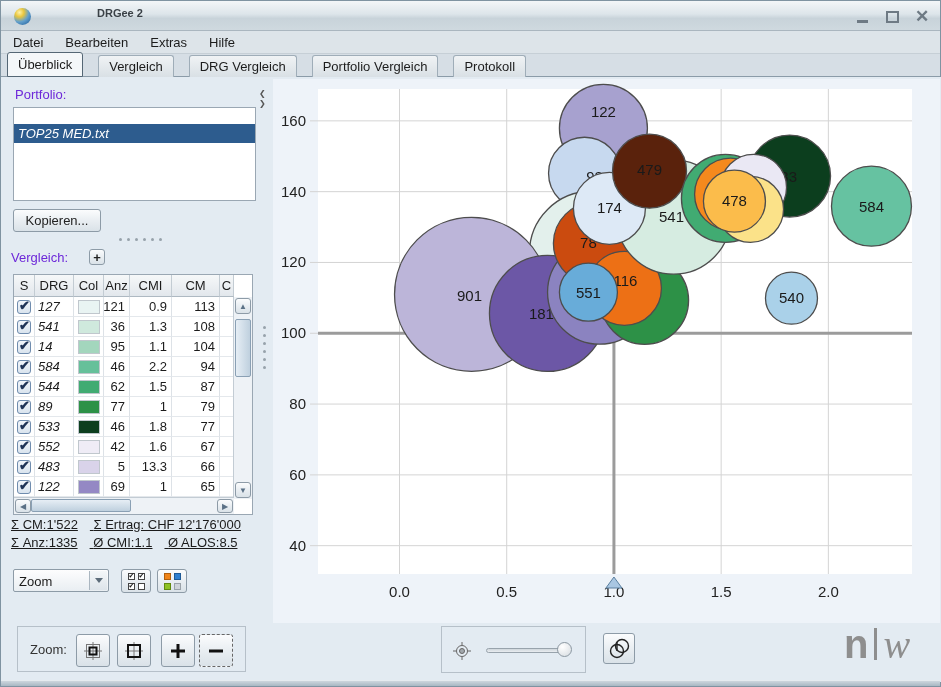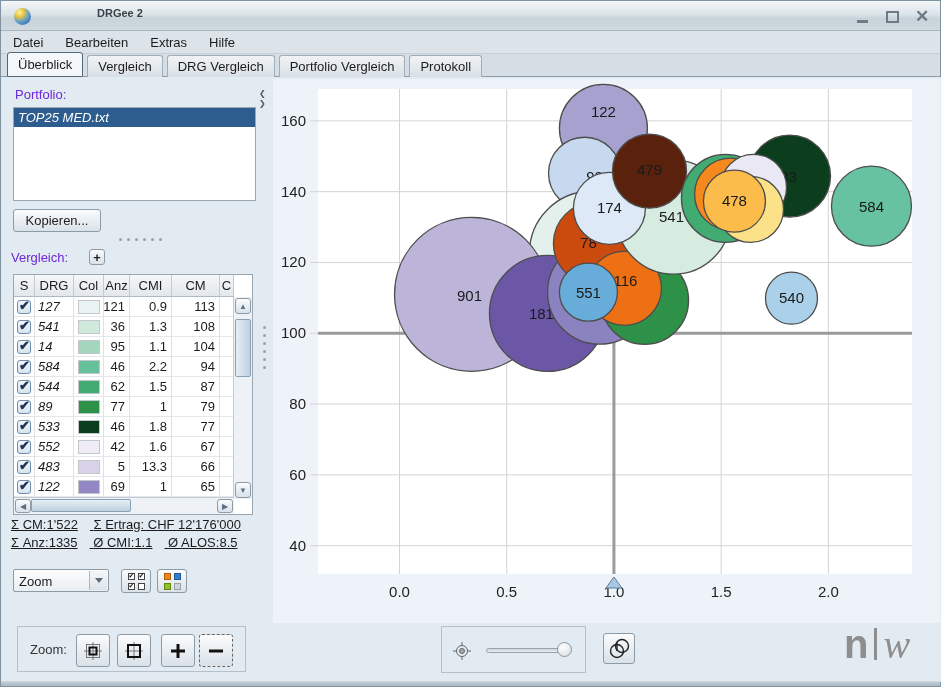--- a/index.html
+++ b/index.html
@@ -18,32 +18,32 @@
   .wc { width:16px; height:16px; display:flex; align-items:center; justify-content:center; cursor:default; }
   .wc-min i { display:block; width:11px; height:3px; background:#6e7a84; margin-top:9px; }
   .wc-max i { display:block; width:13px; height:12px; border:2px solid #6e7a84; }
   .wc-close { color:#6e7a84; font-size:17px; font-weight:bold; line-height:14px; }
   
   .menubar { position:absolute; left:0; top:30px; width:100%; height:23px; background:#dde4e9;
     border-bottom:1px solid #c6cfd6; display:flex; align-items:center; padding-left:12px; }
   .menu-item { font-size:13px; margin-right:22px; color:#1c1c1c; }
   .tabbar { position:absolute; left:0; top:53px; width:100%; height:23px; background:#d6dee5;
     border-bottom:1px solid #8b9ba8; display:flex; align-items:flex-end; padding-left:6px; }
-  .tab { font-size:13px; padding:3px 10px 3px; margin-right:4px; border:1px solid #9fadb8; border-bottom:none;
+  .tab { font-size:13px; padding:3px 10px 3px; margin-right:15px; border:1px solid #9fadb8; border-bottom:none;
     border-radius:3px 3px 0 0; background:linear-gradient(#f0f3f5,#d9e0e5); position:relative; top:1px; color:#1c1c1c; }
   .tab.active { background:#f4f7f9; border-color:#55677500; border:1px solid #556775; padding:4px 10px 4px; top:1px; }
   
   .content { position:absolute; left:0; top:76px; width:941px; height:605px; background:#e3ebf2; }
   .chart-bg { position:absolute; left:272px; top:2px; width:667px; height:544px; background:#eef3f9; }
   .label13 { font-size:13px; color:#6d28d9; position:absolute; }
   
   .listbox { position:absolute; left:12px; top:30px; width:243px; height:94px; background:#fff;
     border:1px solid #9aa7b3; }
   .list-sel { height:19px; background:#2d5c8e; color:#fff; font-style:italic; font-size:13px;
-    padding:2px 4px 0; }
+    padding:2px 4px 0;margin-top:16px; }
   .btn { background:linear-gradient(#fbfcfd,#e9eef2 50%,#dae2e8); border:1px solid #8d9ba7;
     border-radius:3px; font-size:13px; color:#222; display:flex; align-items:center; justify-content:center; }
   .kopieren { position:absolute; left:12px; top:132px; width:88px; height:23px; }
   .dots-h { position:absolute; left:118px; top:161px; display:flex; gap:5px; }
   .dots-h i, .dots-v i { width:3px; height:3px; background:#97a2ab; border-radius:50%; display:block; }
   .dots-v { position:absolute; left:262px; top:249px; display:flex; flex-direction:column; gap:5px; }
   .collapse-arrows { position:absolute; left:258px; top:12px; font-size:8px; color:#555; line-height:10px; text-align:center; }
   .plus-btn { position:absolute; left:88px; top:172px; width:16px; height:16px; font-weight:bold; font-size:13px; }
   
   .tablebox { position:absolute; left:12px; top:197px; width:240px; height:241px; background:#fff;

